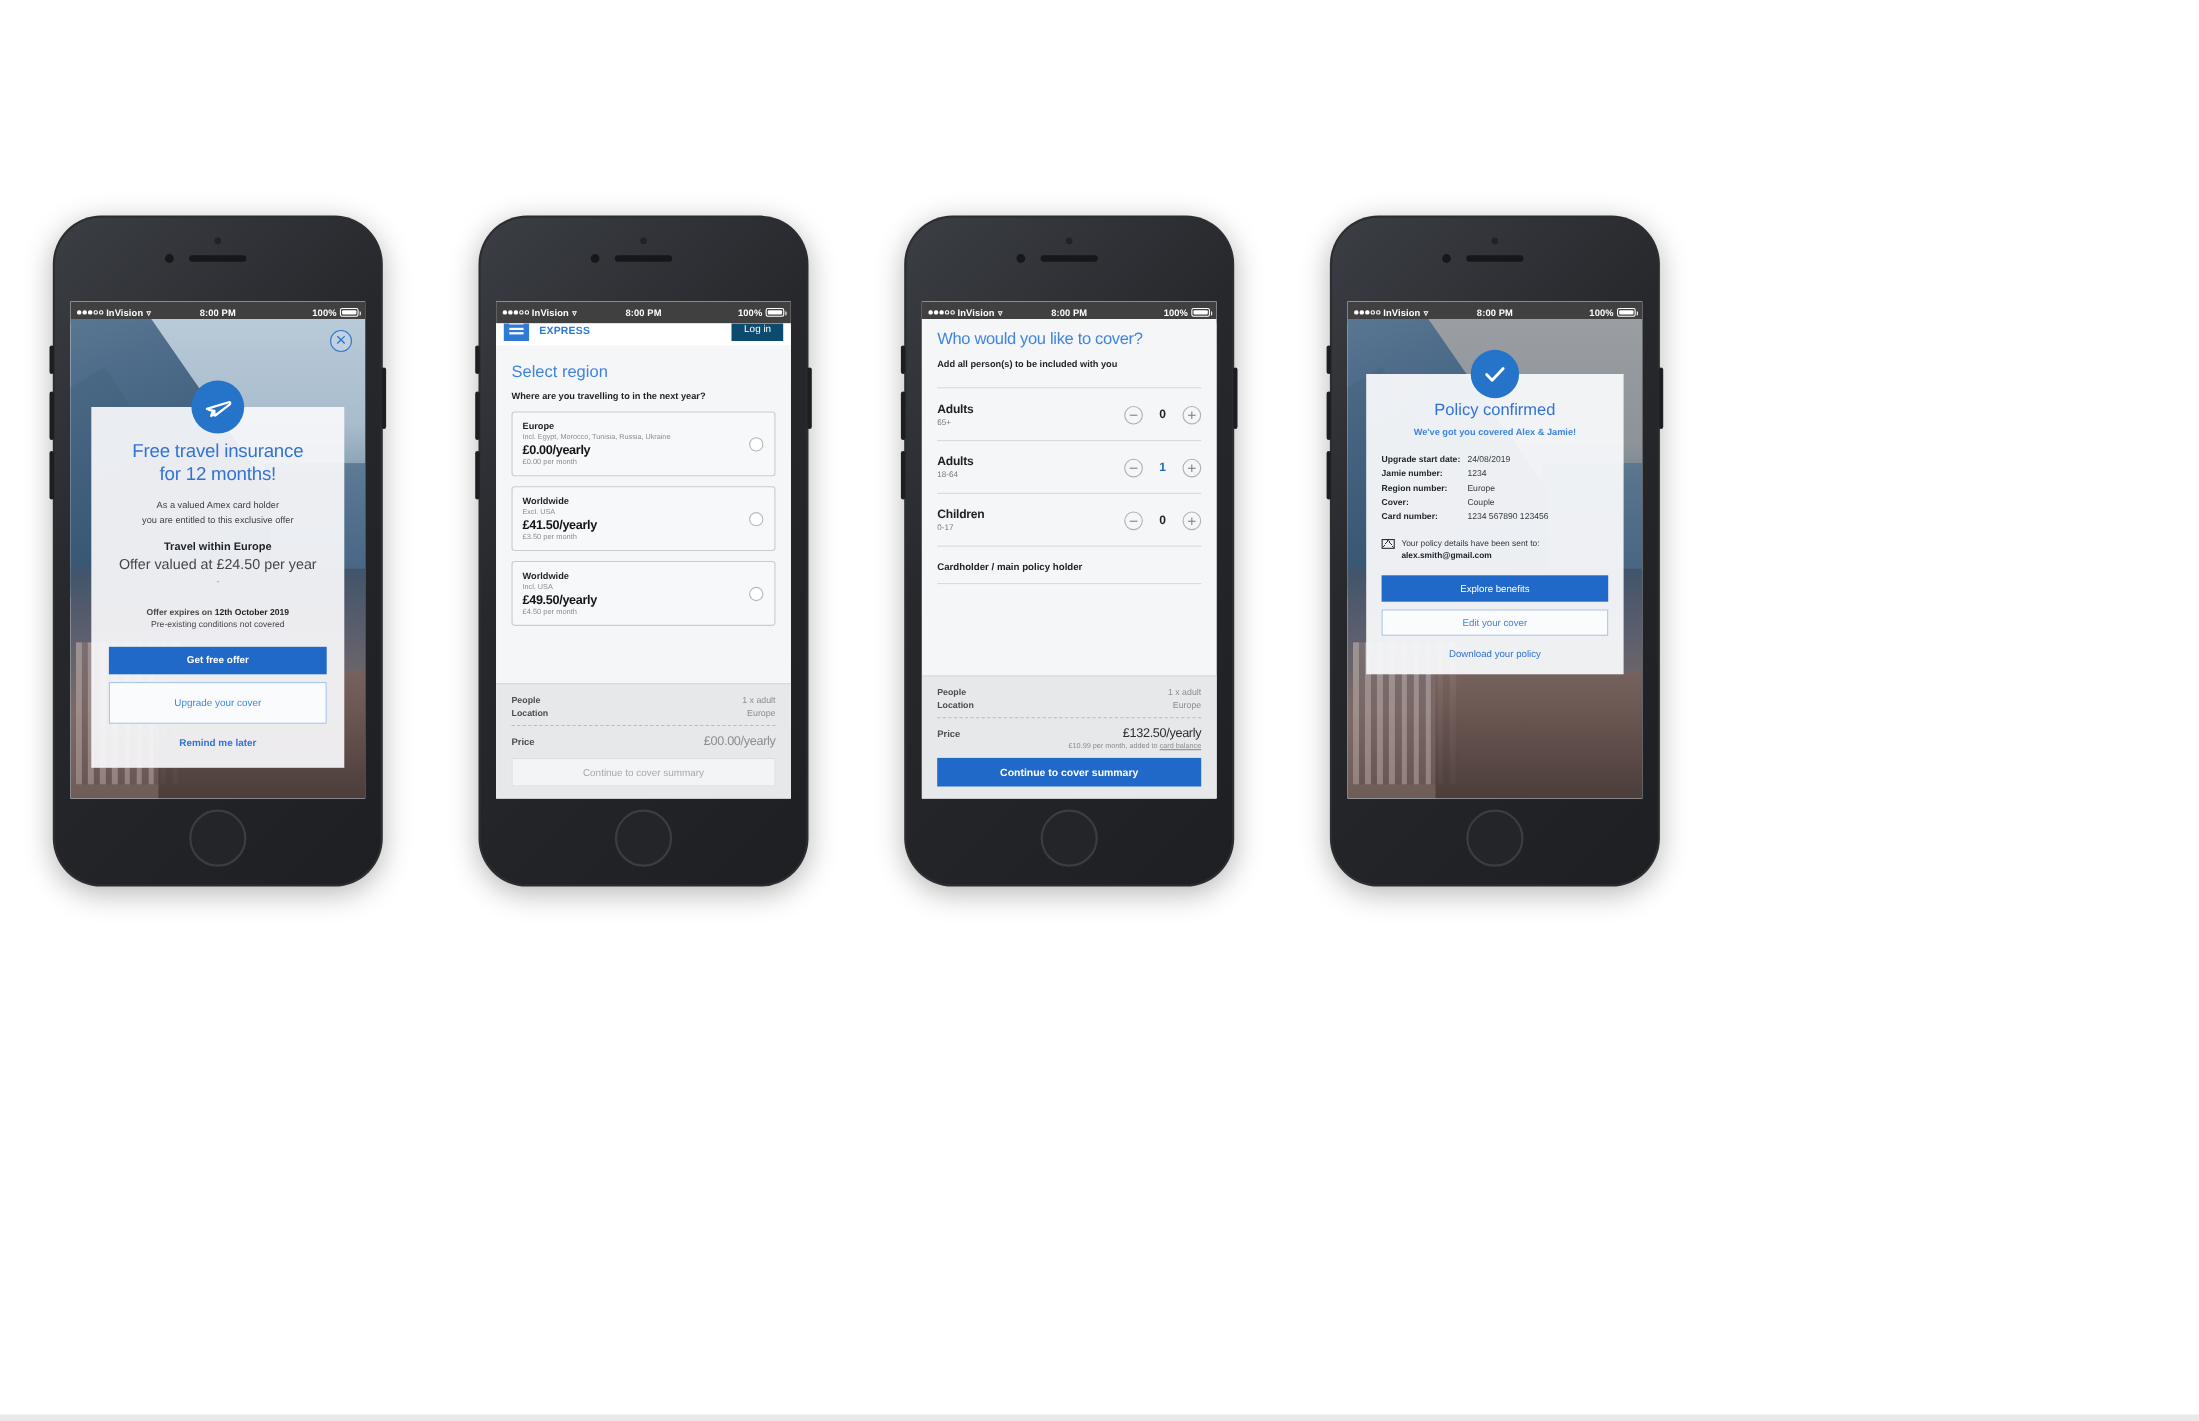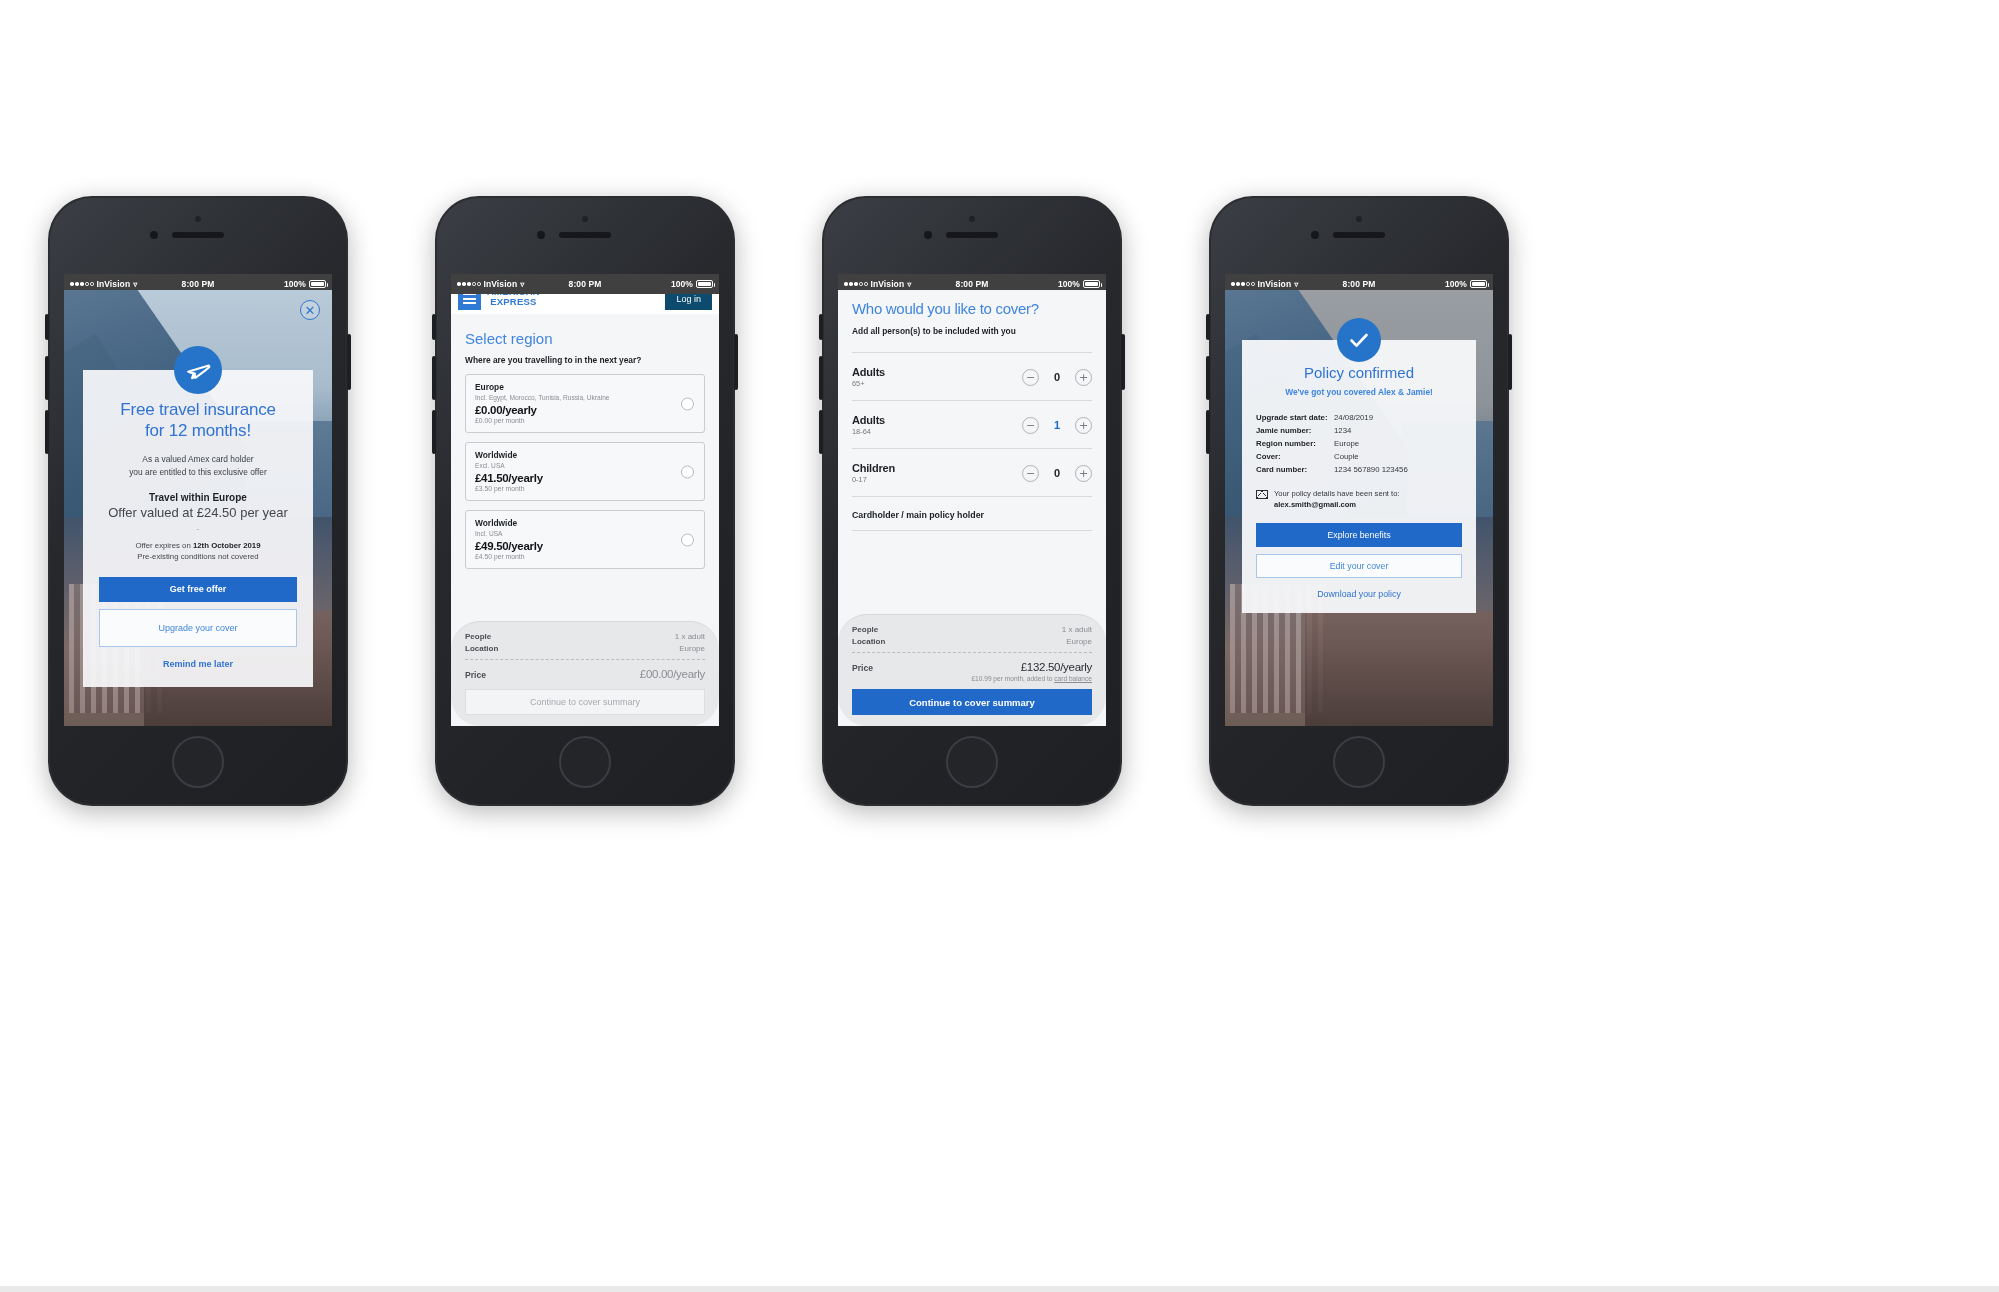--- a/index.html
+++ b/index.html
@@ -118,21 +118,21 @@
   .offer-card {
     position:absolute; left:19px; right:19px; top:96px;
     background: rgba(247,248,250,.93);
     padding:30px 16px 18px; z-index:6; text-align:center;
   }
   .offer-title { color:#3173d4; font-size:17px; font-weight:400; line-height:1.22; letter-spacing:-.2px;}
   .offer-sub { color:#3b3f45; font-size:8.4px; line-height:1.45; margin-top:12px; }
   .offer-strong { color:#1d2024; font-size:10px; font-weight:bold; margin-top:14px; }
   .offer-small { color:#43474c; font-size:13px; margin-top:2px; }
   .offer-dash { color:#888; font-size:7.5px; margin:4px 0 2px; }
-  .offer-expiry { color:#43474c; font-size:7.8px; margin-top:8px; }
+  .offer-expiry { color:#43474c; font-size:7.8px; margin-top:19px;font-weight:bold; }
   .offer-expiry b { color:#1d2024; }
   .offer-note { color:#43474c; font-size:7.8px; margin-top:2px; }
 
   .btn-primary {
     margin-top:16px; height:25px; background:#2069c9; color:#fff;
     display:flex; align-items:center; justify-content:center;
     font-size:9px; font-weight:bold;
   }
   .btn-outline {
     margin-top:7px; height:38px; background:#fafbfc; color:#3f85de;
@@ -167,21 +167,21 @@
   }
   .rc-name { font-size:8.4px; font-weight:bold; color:#1d2024; }
   .rc-incl { font-size:6.6px; color:#8a8d92; margin-top:2px; }
   .rc-price { font-size:11.5px; font-weight:bold; color:#121417; margin-top:3px; letter-spacing:-.3px;}
   .rc-month { font-size:6.8px; color:#8a8d92; margin-top:1px; }
   .radio { position:absolute; right:10px; top:50%; transform:translateY(-50%);
     width:13px; height:13px; border-radius:50%; border:1.3px solid #b6b9be; background:#fff; }
 
   .summary {
     position:absolute; left:0; right:0; bottom:0; background:#e7e8ea;
-    padding:10px 14px 11px; border-top:1px solid #d6d8db;border-radius:29px;
+    padding:10px 14px 11px; border-top:1px solid #d6d8db;
   }
   .summary.muted .srow, .summary.muted .sprice { color:#9a9ca0; }
   .srow { display:flex; justify-content:space-between; font-size:8px; margin-bottom:3px; }
   .srow .lbl { font-weight:bold; color:#4a4d52; }
   .srow .val { color:#8a8d92; }
   .sep-dot { border-top:1px dashed #b9bcc0; margin:6px 0 8px; }
   .sprice { display:flex; justify-content:space-between; align-items:baseline; }
   .sprice .lbl { font-size:8.6px; font-weight:bold; color:#4a4d52; }
   .sprice .val { font-size:11.5px; color:#8a8d92; letter-spacing:-.3px;}
   .sprice-note { text-align:right; font-size:6.6px; color:#8a8d92; margin-top:2px; }

